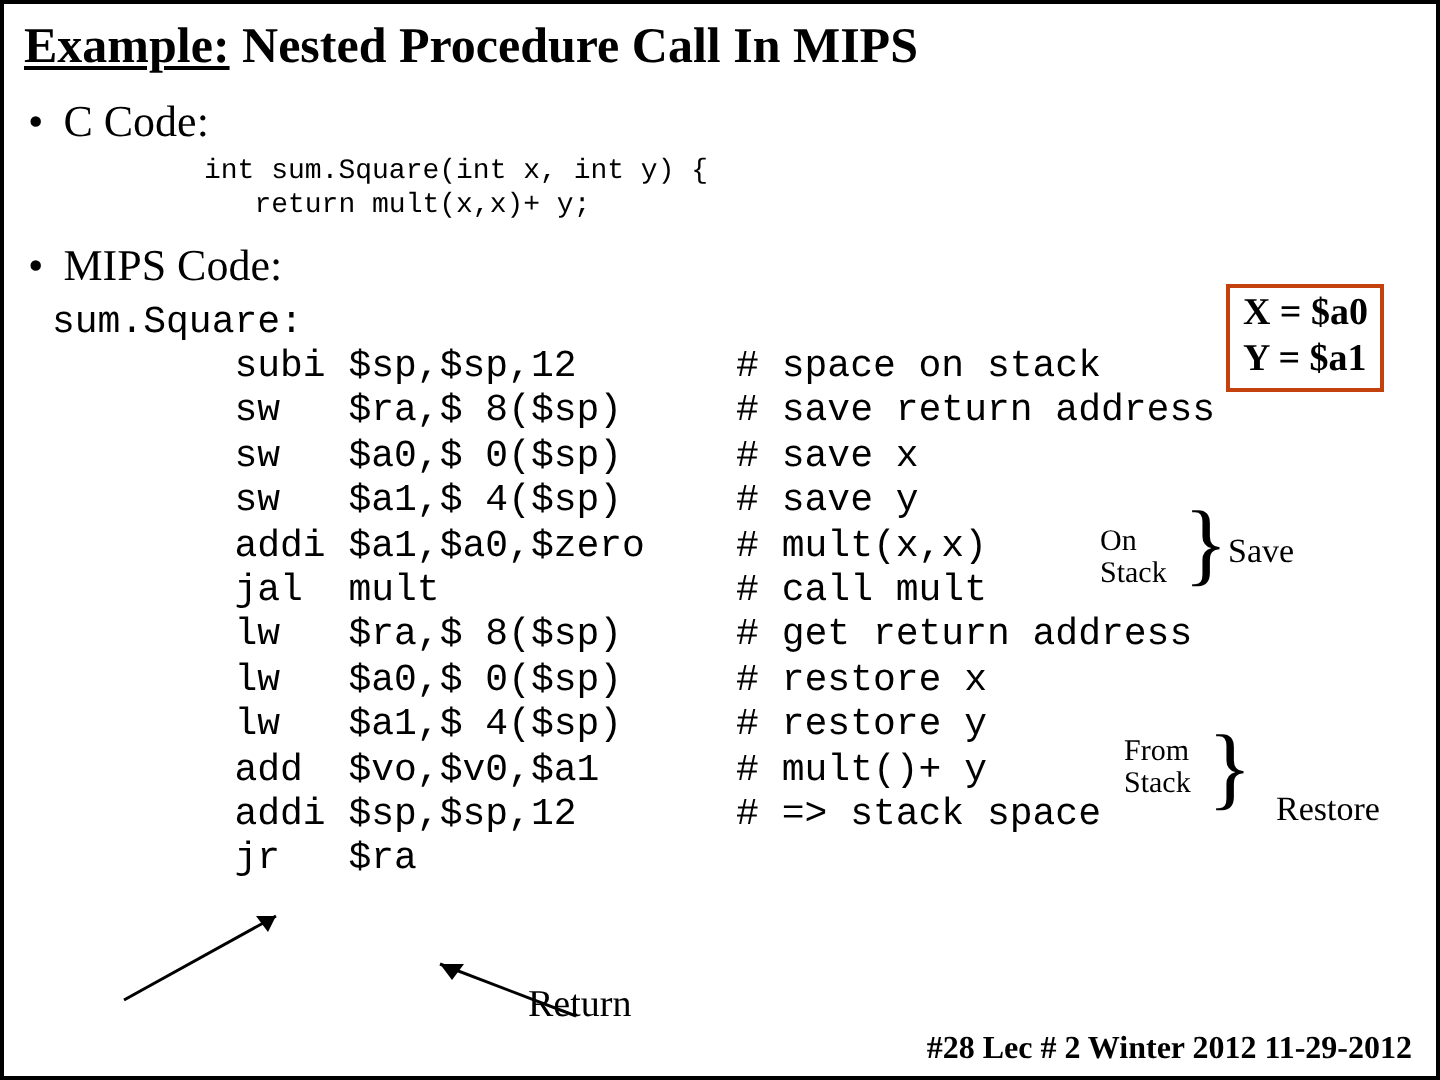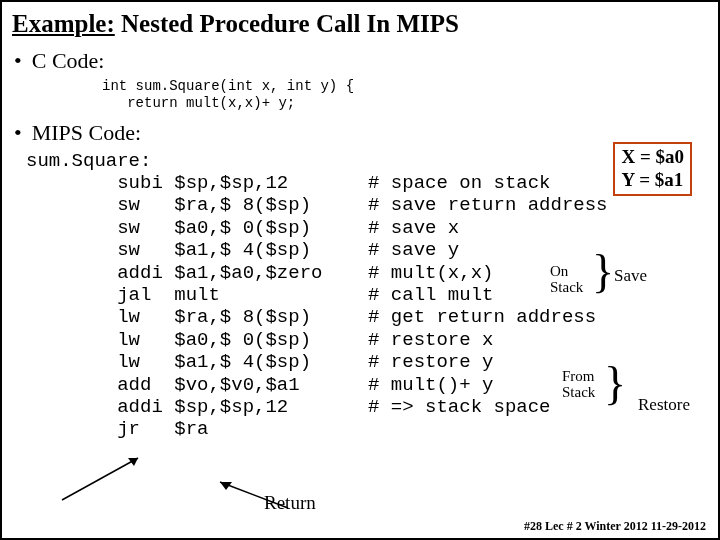--- a/index.html
+++ b/index.html
@@ -69,21 +69,21 @@
     right: 12px; bottom: 22px;
     border: 2px solid #000;
     padding: 2px 10px;
     font-weight: bold;
     font-size: 20px;
     text-decoration: underline;
   }
   .footer {
     position: absolute;
     right: 12px; bottom: 4px;
-    font-size: 12px; font-weight: bold;
+    font-size: 16px; font-weight: bold;
   }
   .brace {
     position:absolute;
     font-size:46px;
     line-height:0.6;
     font-family:"Times New Roman",serif;
   }
   svg.arrow { position:absolute; overflow:visible; }
 </style>
 </head>

